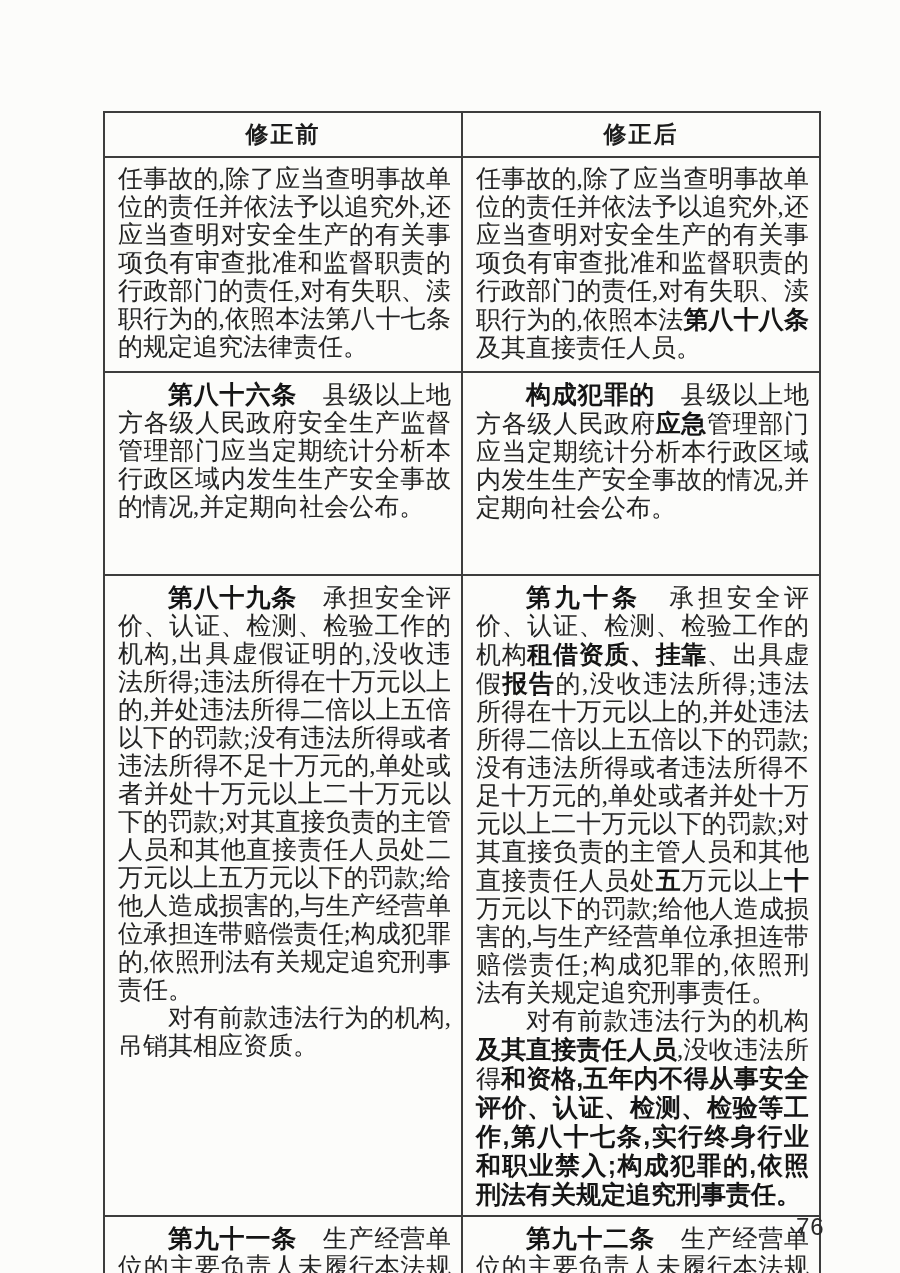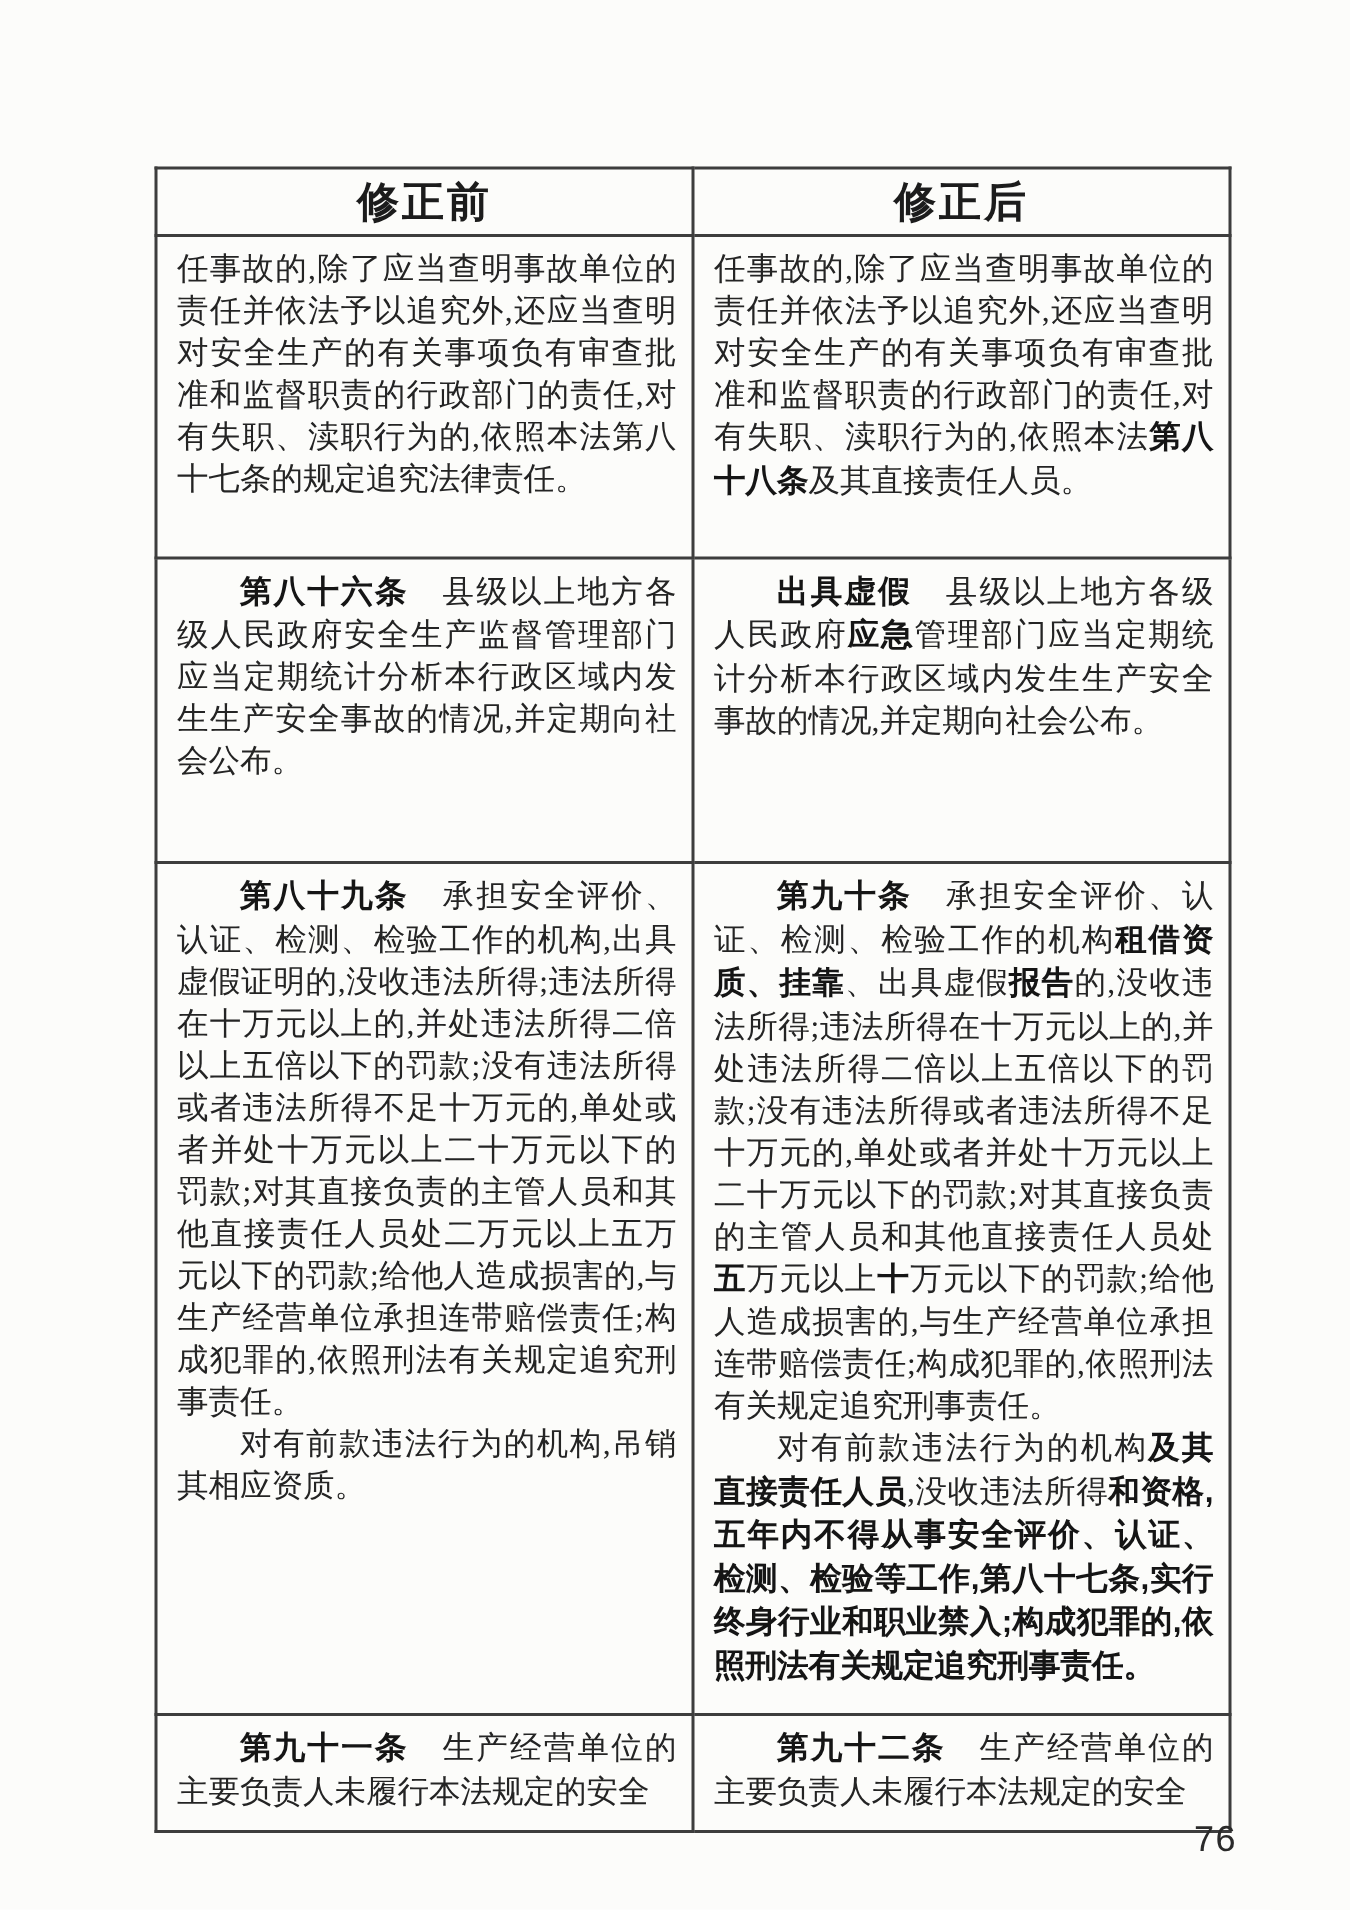--- a/index.html
+++ b/index.html
@@ -14,26 +14,26 @@
   }
   table.cmp {
     position:absolute; left:103px; top:111px; width:717px;
     border-collapse:collapse; table-layout:fixed;
   }
   table.cmp col { width:358px; }
   th, td { border:2px solid #3d3d3d; background:transparent; }
   th {
     height:45px;
     font-family:"Liberation Sans","DejaVu Sans",sans-serif;
-    font-weight:700; font-size:28px; letter-spacing:2px;
+    font-weight:700; font-size:23px; letter-spacing:2px;
     text-align:center; vertical-align:middle; color:#1c1c1c;
   }
   td {
     vertical-align:top; padding:7px 10px 6px 13px;
-    font-size:21px; line-height:28px; color:#242424;
+    font-size:25px; line-height:28px; color:#242424;
     overflow:hidden;
   }
   tr.r0 td { height:215px; }
   tr.r1 td { height:203px; }
   tr.r2 td { height:568px; }
   tr.r3 td { height:78px; }
   p.para {
     text-align:justify; text-justify:inter-character;
     word-break:break-all;
   }
@@ -72,21 +72,21 @@
           </td>
         <td>
             <p class="para"><span>任事故的,除了应当查明事故单位的责任并依法予以追究外,还应当查明对安全生产的有关事项负有审查批准和监督职责的行政部门的责任,对有失职、渎职行为的,依照本法</span><span class="rb">第八十八条</span><span>及其直接责任人员。</span></p>
           </td>
       </tr>
       <tr class="r1">
         <td>
             <p class="para indent"><span class="rb">第八十六条</span><span>　县级以上地方各级人民政府安全生产监督管理部门应当定期统计分析本行政区域内发生生产安全事故的情况,并定期向社会公布。</span></p>
           </td>
         <td>
-            <p class="para indent"><span class="rb">出具虚假</span><span>　县级以上地方各级人民政府</span><span class="rb">应急</span><span>管理部门应当定期统计分析本行政区域内发生生产安全事故的情况,并定期向社会公布。</span></p>
+            <p class="para indent"><span class="rb">构成犯罪的</span><span>　县级以上地方各级人民政府</span><span class="rb">应急</span><span>管理部门应当定期统计分析本行政区域内发生生产安全事故的情况,并定期向社会公布。</span></p>
           </td>
       </tr>
       <tr class="r2">
         <td>
             <p class="para indent"><span class="rb">第八十九条</span><span>　承担安全评价、认证、检测、检验工作的机构,出具虚假证明的,没收违法所得;违法所得在十万元以上的,并处违法所得二倍以上五倍以下的罚款;没有违法所得或者违法所得不足十万元的,单处或者并处十万元以上二十万元以下的罚款;对其直接负责的主管人员和其他直接责任人员处二万元以上五万元以下的罚款;给他人造成损害的,与生产经营单位承担连带赔偿责任;构成犯罪的,依照刑法有关规定追究刑事责任。</span></p>
             <p class="para indent"><span>对有前款违法行为的机构,吊销其相应资质。</span></p>
           </td>
         <td>
             <p class="para indent"><span class="rb">第九十条</span><span>　承担安全评价、认证、检测、检验工作的机构</span><span class="rb">租借资质、挂靠</span><span>、出具虚假</span><span class="rb">报告</span><span>的,没收违法所得;违法所得在十万元以上的,并处违法所得二倍以上五倍以下的罚款;没有违法所得或者违法所得不足十万元的,单处或者并处十万元以上二十万元以下的罚款;对其直接负责的主管人员和其他直接责任人员处</span><span class="rb">五</span><span>万元以上</span><span class="rb">十</span><span>万元以下的罚款;给他人造成损害的,与生产经营单位承担连带赔偿责任;构成犯罪的,依照刑法有关规定追究刑事责任。</span></p>
             <p class="para indent"><span>对有前款违法行为的机构</span><span class="rb">及其直接责任人员</span><span>,没收违法所得</span><span class="rb">和资格,五年内不得从事安全评价、认证、检测、检验等工作,第八十七条,实行终身行业和职业禁入;构成犯罪的,依照刑法有关规定追究刑事责任。</span></p>

